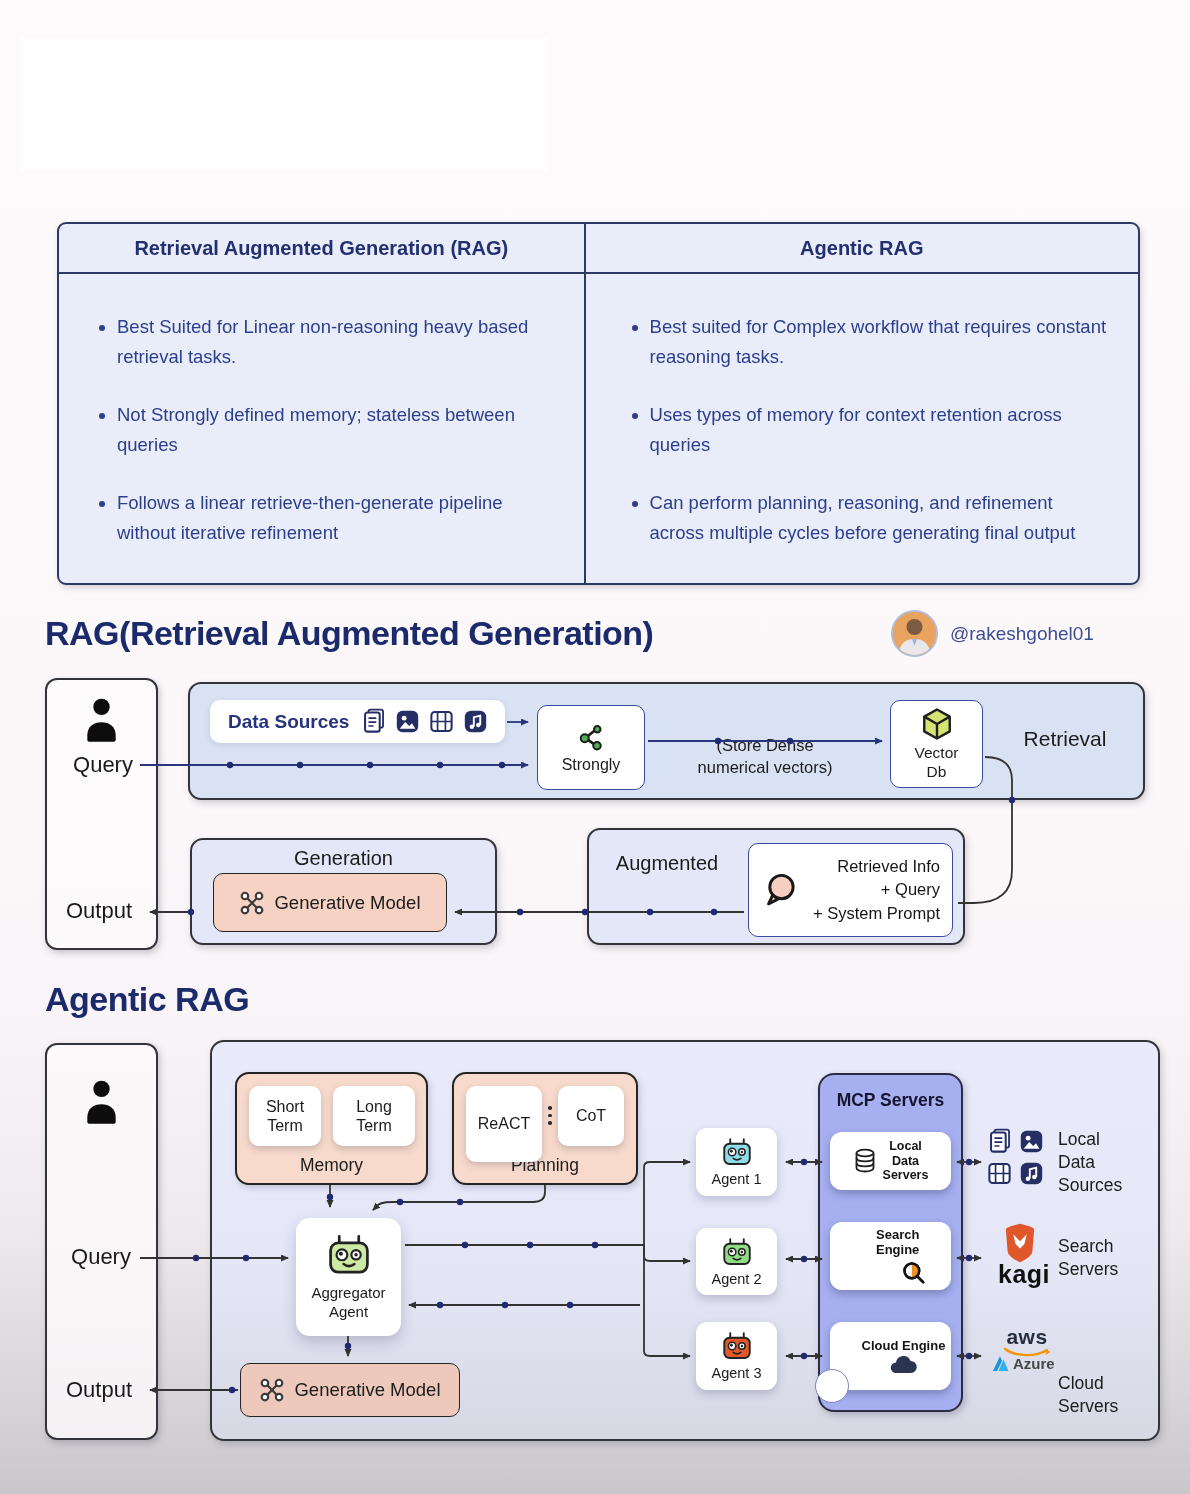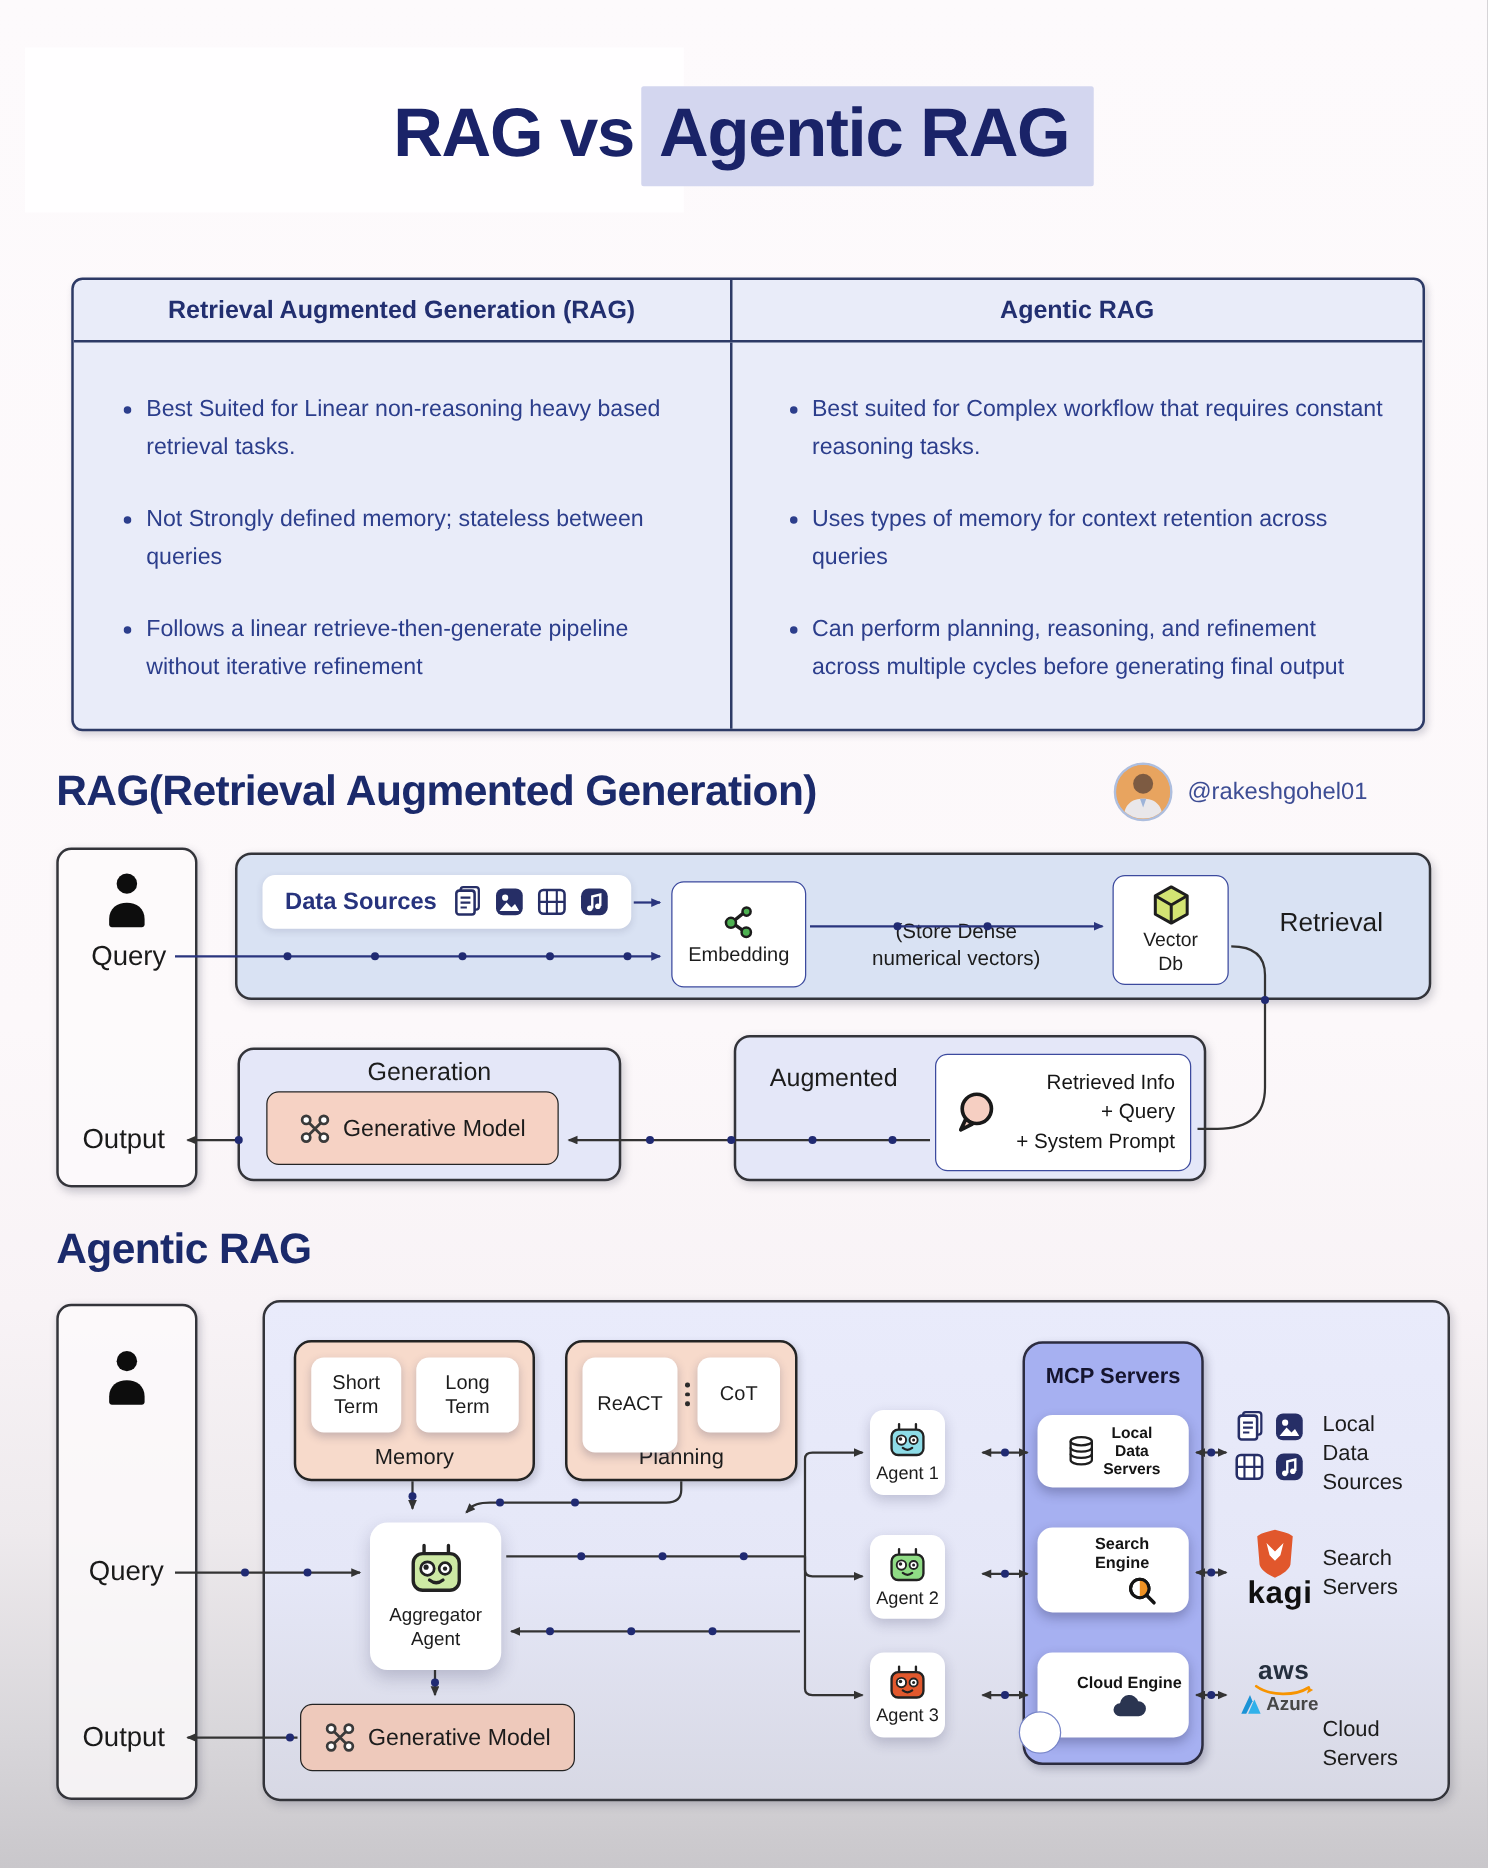--- a/index.html
+++ b/index.html
@@ -65,21 +65,21 @@
 
   
   #ag-main { left:210px; top:1040px; width:950px; height:401px; background:linear-gradient(180deg,#e9ebfb 0%,#e5e7f7 55%,#d7d8e4 100%); border-radius:14px; }
   .memobox { background:#f7dacb; border:2px solid #242424; border-radius:14px; box-shadow:2px 3px 6px rgba(70,70,90,.22); }
   .mp-item { position:absolute; background:#fff; border-radius:10px; box-shadow:0 3px 7px rgba(60,60,90,.25); display:flex; align-items:center; justify-content:center; text-align:center; font-size:16px; line-height:1.2; color:#1c1c1c; font-weight:500; white-space:pre-line; }
   .mp-lbl { position:absolute; bottom:7px; left:0; width:100%; text-align:center; font-size:17.5px; color:#1c1c1c; font-weight:500; }
   .vdots { position:absolute; display:flex; flex-direction:column; gap:4px; }
   .vdots i { width:3.5px; height:3.5px; border-radius:50%; background:#2b2b2b; }
   #aggregator { left:296px; top:1218px; width:105px; height:118px; background:#fff; border-radius:14px; box-shadow:0 6px 14px rgba(40,40,80,.22); gap:3px; }
   #aggregator span { font-size:15px; line-height:1.25; text-align:center; color:#1c1c1c; font-weight:500; }
-  .agent { width:60px; height:68px; background:#fff; border-radius:11px; box-shadow:0 4px 10px rgba(40,40,80,.22); gap:1px; }
+  .agent { width:81px; height:68px; background:#fff; border-radius:11px; box-shadow:0 4px 10px rgba(40,40,80,.22); gap:1px; }
   .agent span { font-size:14.5px; color:#1c1c1c; font-weight:500; }
   #mcp { left:818px; top:1073px; width:145px; height:339px; background:#a6b0f1; border:2px solid #2c2c40; border-radius:16px; box-shadow:2px 3px 7px rgba(60,60,90,.3); }
   #mcp-title { left:818px; top:1090px; width:145px; text-align:center; font-size:17.5px; font-weight:700; color:#15152f; }
   .mcp-node { position:absolute; left:830px; width:121px; background:#fff; border-radius:12px; box-shadow:0 4px 9px rgba(30,30,70,.3); }
   .mcp-node .t { font-size:13px; color:#141414; font-weight:600; }
   #mcp-s1 { top:1132px; height:58px; display:flex; align-items:center; justify-content:center; gap:6px; }
   #mcp-s1 .t { font-size:12.5px; line-height:1.15; text-align:center; white-space:pre-line; }
   #mcp-s2 { top:1222px; height:68px; display:flex; flex-direction:column; align-items:center; justify-content:center; gap:3px;padding-left:46px; }
   #mcp-s3 { top:1322px; height:68px; display:flex; flex-direction:column; align-items:center; justify-content:center; gap:0;padding-left:26px; }
   #mcp-circle { left:815px; top:1369px; width:34px; height:34px; border-radius:50%; background:#fff; border:1.5px solid #7684c8; }
@@ -93,23 +93,20 @@
 
   #overlay { left:0; top:0; width:1190px; height:1494px; pointer-events:none; z-index:40; }
   .z10 { z-index:10; } .z20 { z-index:20; } .z50 { z-index:50; }
 </style>
 </head>
 <body>
 
 <div id="canvas">
 
   <div class="abs" id="title-backing"></div>
-  <div class="abs" id="title">
-    <span class="pfx">RAG vs</span><span class="hl">Agentic RAG</span>
-  </div>
 
   <div class="abs" id="cmp-table">
     <div class="t-head">
       <div class="t-hcell">Retrieval Augmented Generation (RAG)</div>
       <div class="t-hcell">Agentic RAG</div>
     </div>
     <div class="t-body">
       <ul class="t-col">
         <li>Best Suited for Linear non-reasoning heavy based retrieval tasks.</li>
         <li>Not Strongly defined memory; stateless between queries</li>
@@ -170,21 +167,21 @@
         <circle cx="14.5" cy="15.1" r="2" fill="#fff"></circle>
       </svg>
   </div>
   <div class="abs nodew nborder flexc col z20" id="emb-node">
     <svg width="30" height="30" viewBox="0 0 24 24">
         <path d="M8.5,12 L16,6 M8.5,13.5 L15.5,18.5" stroke="#1c1c1c" stroke-width="2.2"></path>
         <circle cx="7" cy="13" r="3.2" fill="#4db151" stroke="#1c1c1c" stroke-width="1.6"></circle>
         <circle cx="17" cy="5.8" r="2.6" fill="#4db151" stroke="#1c1c1c" stroke-width="1.6"></circle>
         <circle cx="16.8" cy="19" r="3" fill="#4db151" stroke="#1c1c1c" stroke-width="1.6"></circle>
       </svg>
-    <span>Embedding</span>
+    <span>Strongly</span>
   </div>
   <div class="abs pre z20" id="store-note">(Store Dense
 numerical vectors)</div>
   <div class="abs nodew nborder flexc col z20" id="vdb-node">
     <svg width="34" height="34" viewBox="0 0 24 24">
         <path d="M12,1.8 L21,6.8 V17.2 L12,22.2 L3,17.2 V6.8 Z" fill="#d3e473" stroke="#1e1e1e" stroke-width="1.7" stroke-linejoin="round"></path>
         <path d="M12,22.2 V12 M12,12 L3,6.8 M12,12 L21,6.8" stroke="#1e1e1e" stroke-width="1.7" fill="none"></path>
       </svg>
     <span class="pre">Vector
 Db</span>

